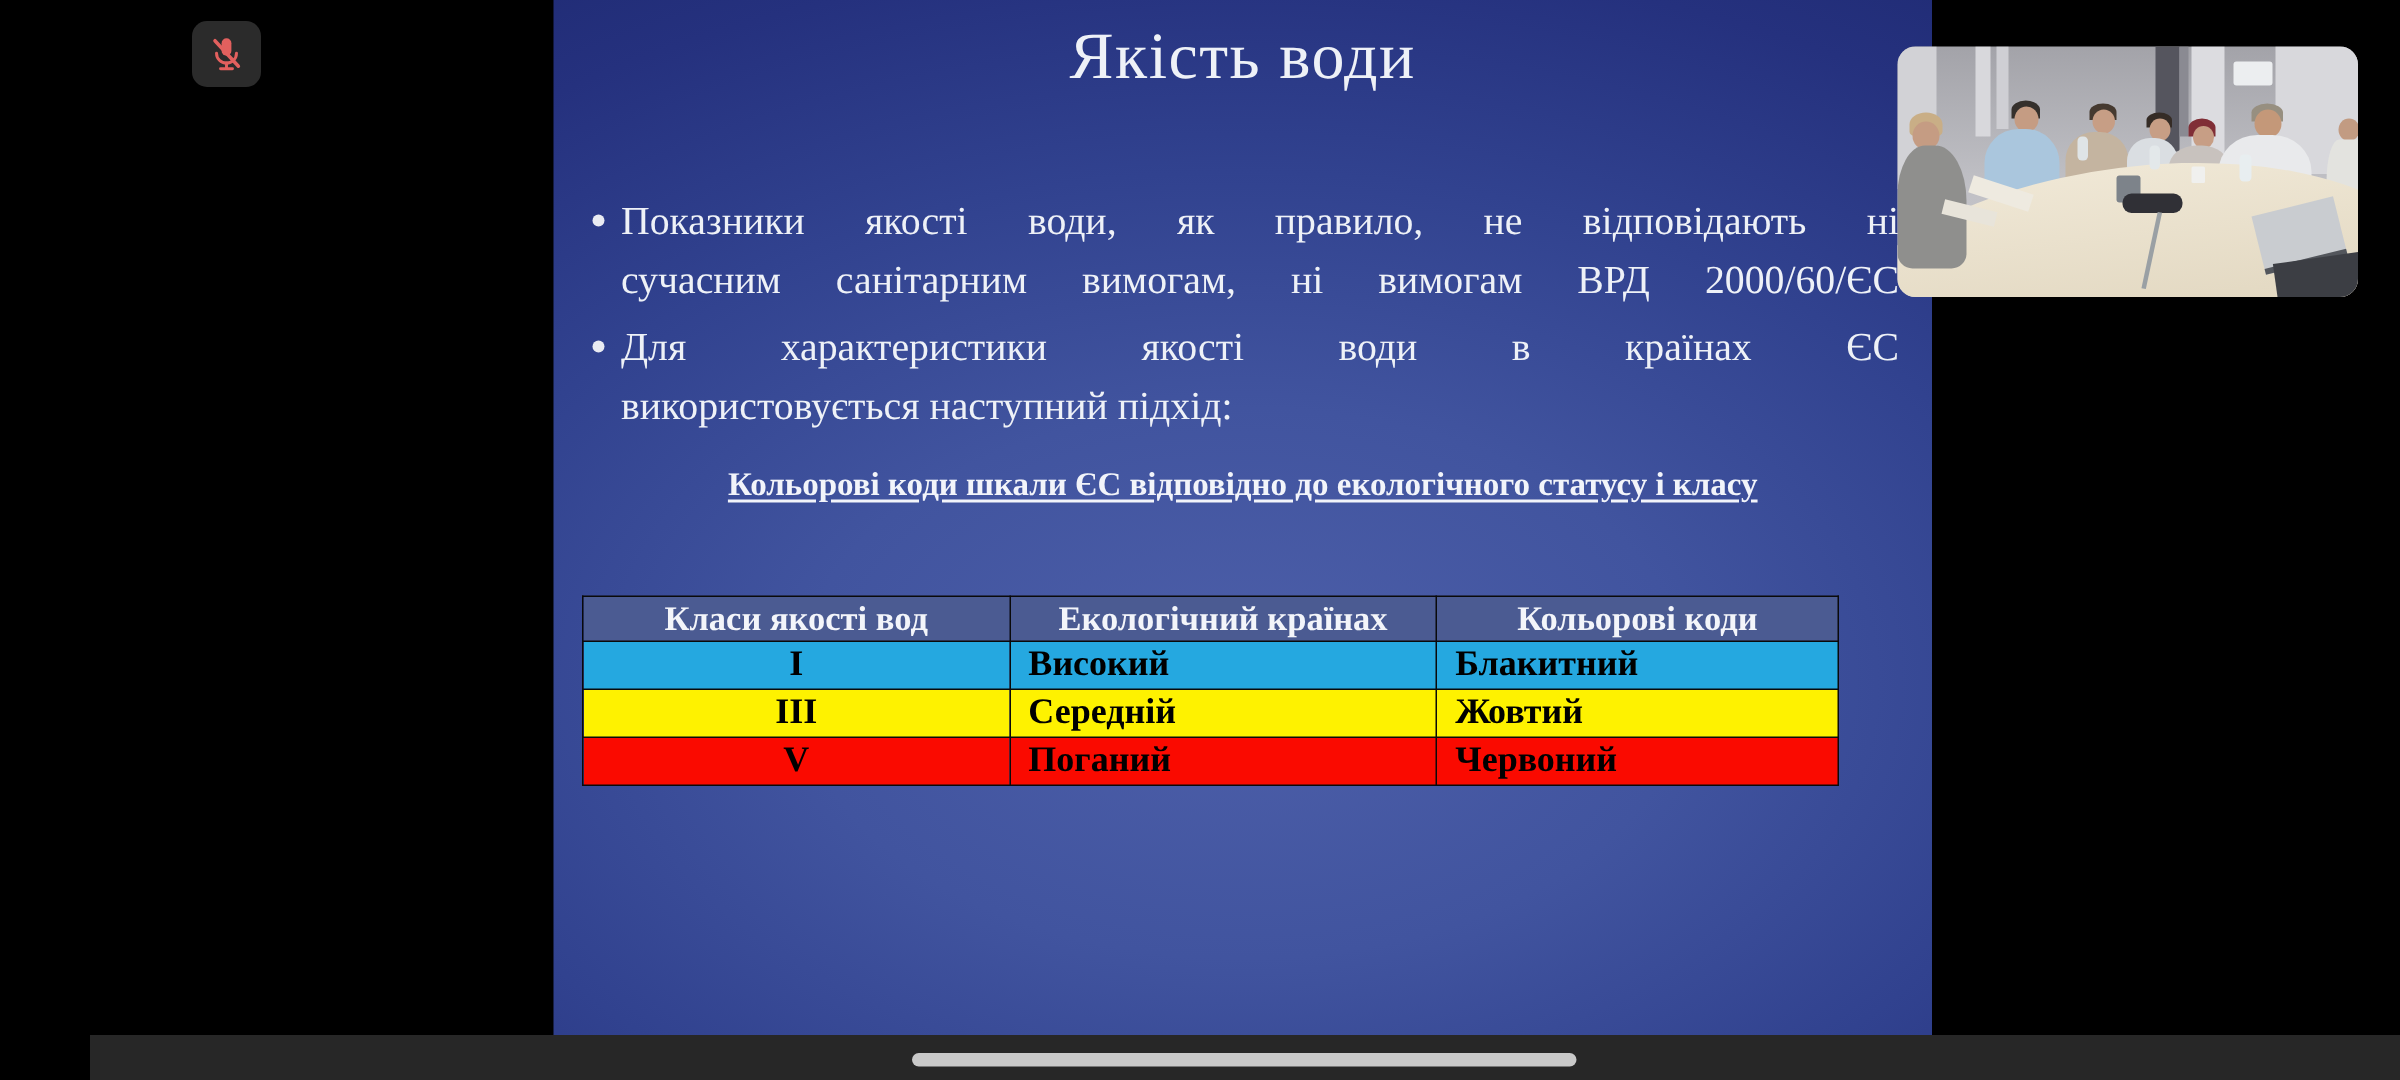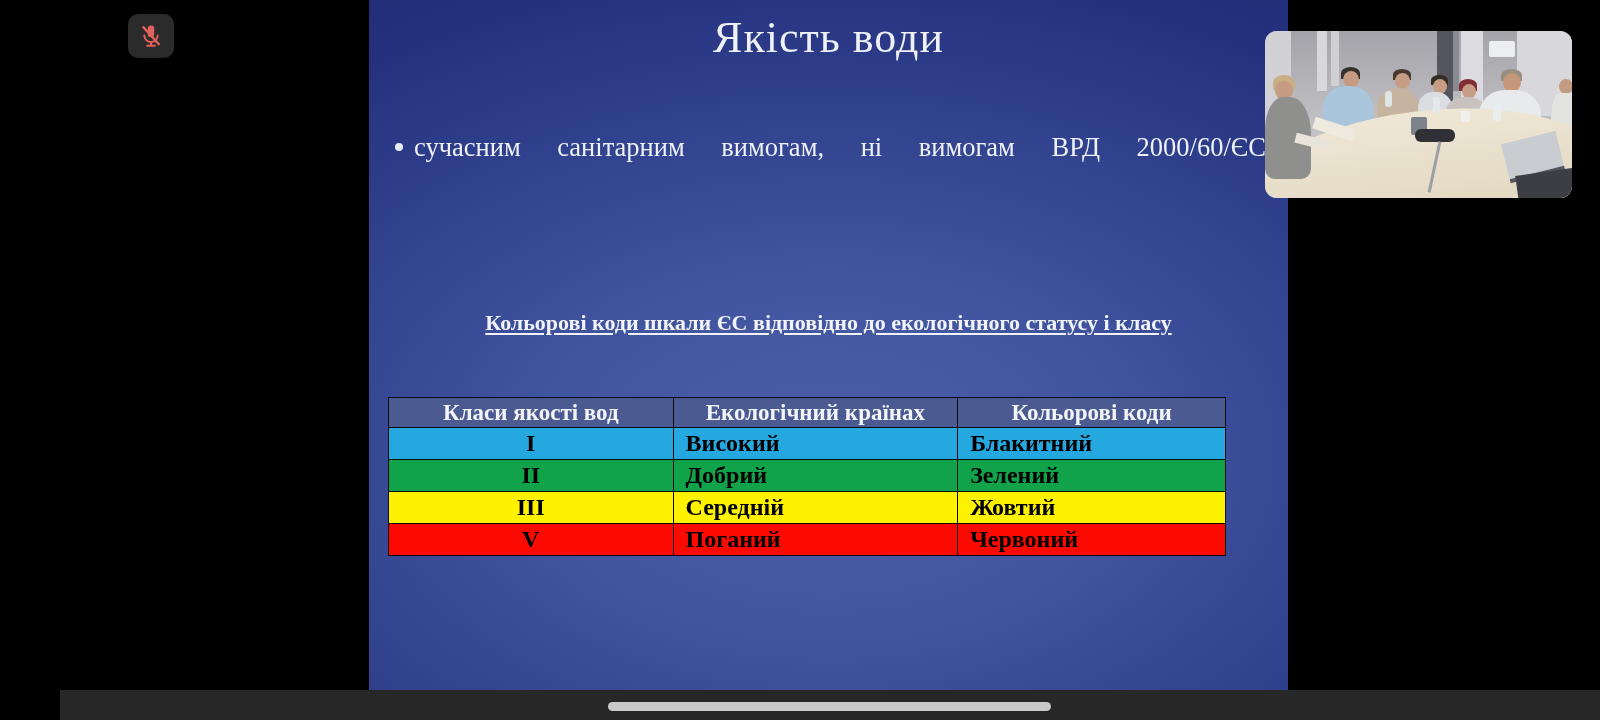--- a/index.html
+++ b/index.html
@@ -57,21 +57,27 @@
       <path d="M5.4 4.4 L18.8 19" stroke="#e2605e" stroke-width="2" stroke-linecap="round"></path>
     </svg>
   </button>
 
   <section class="slide">
     <h1 class="slide-title">Якість води</h1>
 
     <ul class="bullets">
       <li>
         <span class="dot"></span>
+        <div class="bline just">Показники якості води, як правило, не відповідають ні</div>
         <div class="bline just">сучасним санітарним вимогам, ні вимогам ВРД 2000/60/ЄС</div>
+      </li>
+      <li>
+        <span class="dot"></span>
+        <div class="bline just">Для характеристики якості води в країнах ЄС</div>
+        <div class="bline">використовується наступний підхід:</div>
       </li>
     </ul>
 
     <div class="tbl-caption">
       <div class="cap-line">Кольорові коди шкали ЄС відповідно до екологічного статусу і класу</div>
     </div>
 
     <table class="quality-table">
       <colgroup>
           <col style="width:34%">
@@ -83,25 +89,20 @@
           <th>Класи якості вод</th>
           <th>Екологічний країнах</th>
           <th>Кольорові коди</th>
         </tr>
       </thead>
       <tbody>
         <tr style="background: rgb(37, 168, 224);">
           <td class="c-center">I</td>
           <td class="c-left">Високий</td>
           <td class="c-left">Блакитний</td>
-        </tr>
-        <tr style="background: rgb(16, 163, 74);">
-          <td class="c-center">II</td>
-          <td class="c-left">Добрий</td>
-          <td class="c-left">Зелений</td>
         </tr>
         <tr style="background: rgb(254, 242, 0);">
           <td class="c-center">III</td>
           <td class="c-left">Середній</td>
           <td class="c-left">Жовтий</td>
         </tr>
         <tr style="background: rgb(250, 10, 0);">
           <td class="c-center">V</td>
           <td class="c-left">Поганий</td>
           <td class="c-left">Червоний</td>

